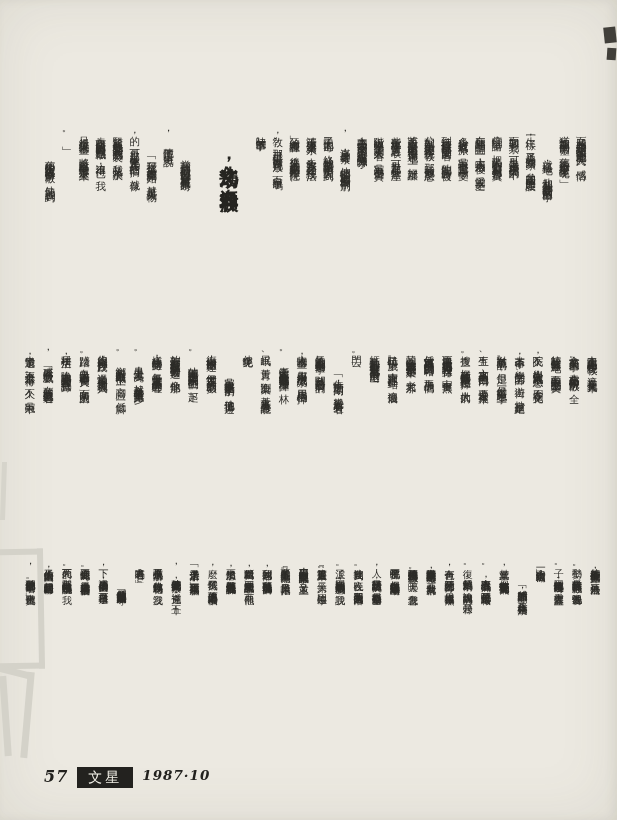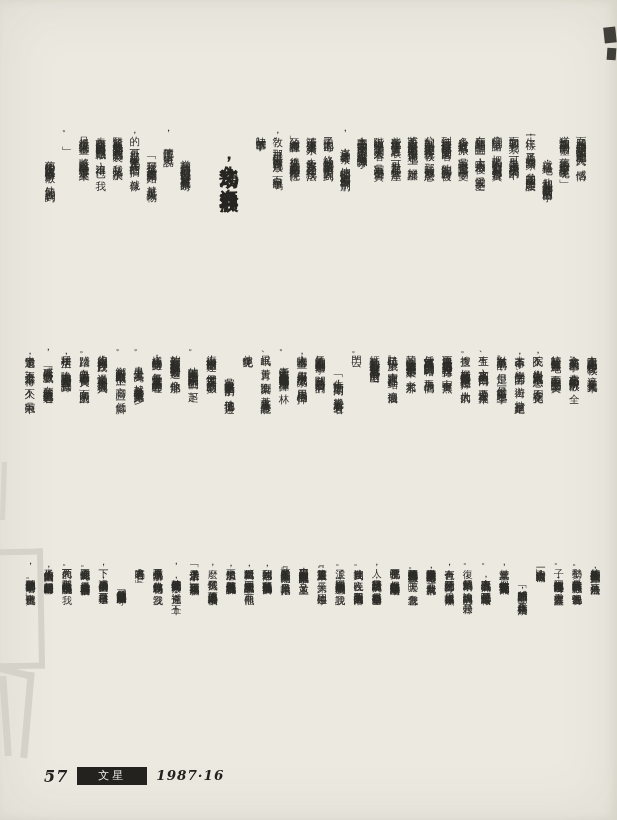--- a/index.html
+++ b/index.html
@@ -43,21 +43,21 @@
   }
 
   
   .footer{
     position:absolute;left:44px;top:767px;height:20px;
     display:flex;align-items:flex-start;gap:9px;
   }
   .pageno{font-style:italic;font-weight:bold;font-size:16px;letter-spacing:1px;color:#22211e;}
   .magbadge{
     background:#23221f;color:#f1efe6;
-    font-size:11px;line-height:1;padding:3px 21px 4px;letter-spacing:3px;
+    font-size:14px;line-height:1;padding:3px 11px 4px;letter-spacing:3px;
   }
   .issue{font-style:italic;font-weight:bold;font-size:13.5px;letter-spacing:1px;color:#22211e;}
 
   
   .ghost{position:absolute;pointer-events:none;}
   .ghost-bar{left:1px;top:462px;width:5px;height:58px;background:#d6d4cb;transform:rotate(2deg);}
   .ghost-frame{
     left:-16px;top:549px;width:54px;height:108px;
     border:6px solid #d4d2c9;border-left:none;
     transform:rotate(-1deg);
@@ -192,16 +192,16 @@
         <div class="vcol">還不知何時了呢。潘天壽就是這樣被折磨</div>
         <div class="vcol">而死的。那時吳冠中也曾感嘆地說：「我</div>
         <div class="vcol">失去了作畫的自由，想起留在巴黎的同行</div>
         <div class="vcol">，聽說他們都已舉世聞名了。」聽來也實</div>
       </div>
   </section>
 
   <footer class="footer">
     <span class="pageno">57</span>
     <span class="magbadge">文星</span>
-    <span class="issue">1987·16</span>
+    <span class="issue">1987·10</span>
   </footer>
 
 </div>
 
 </body></html>

